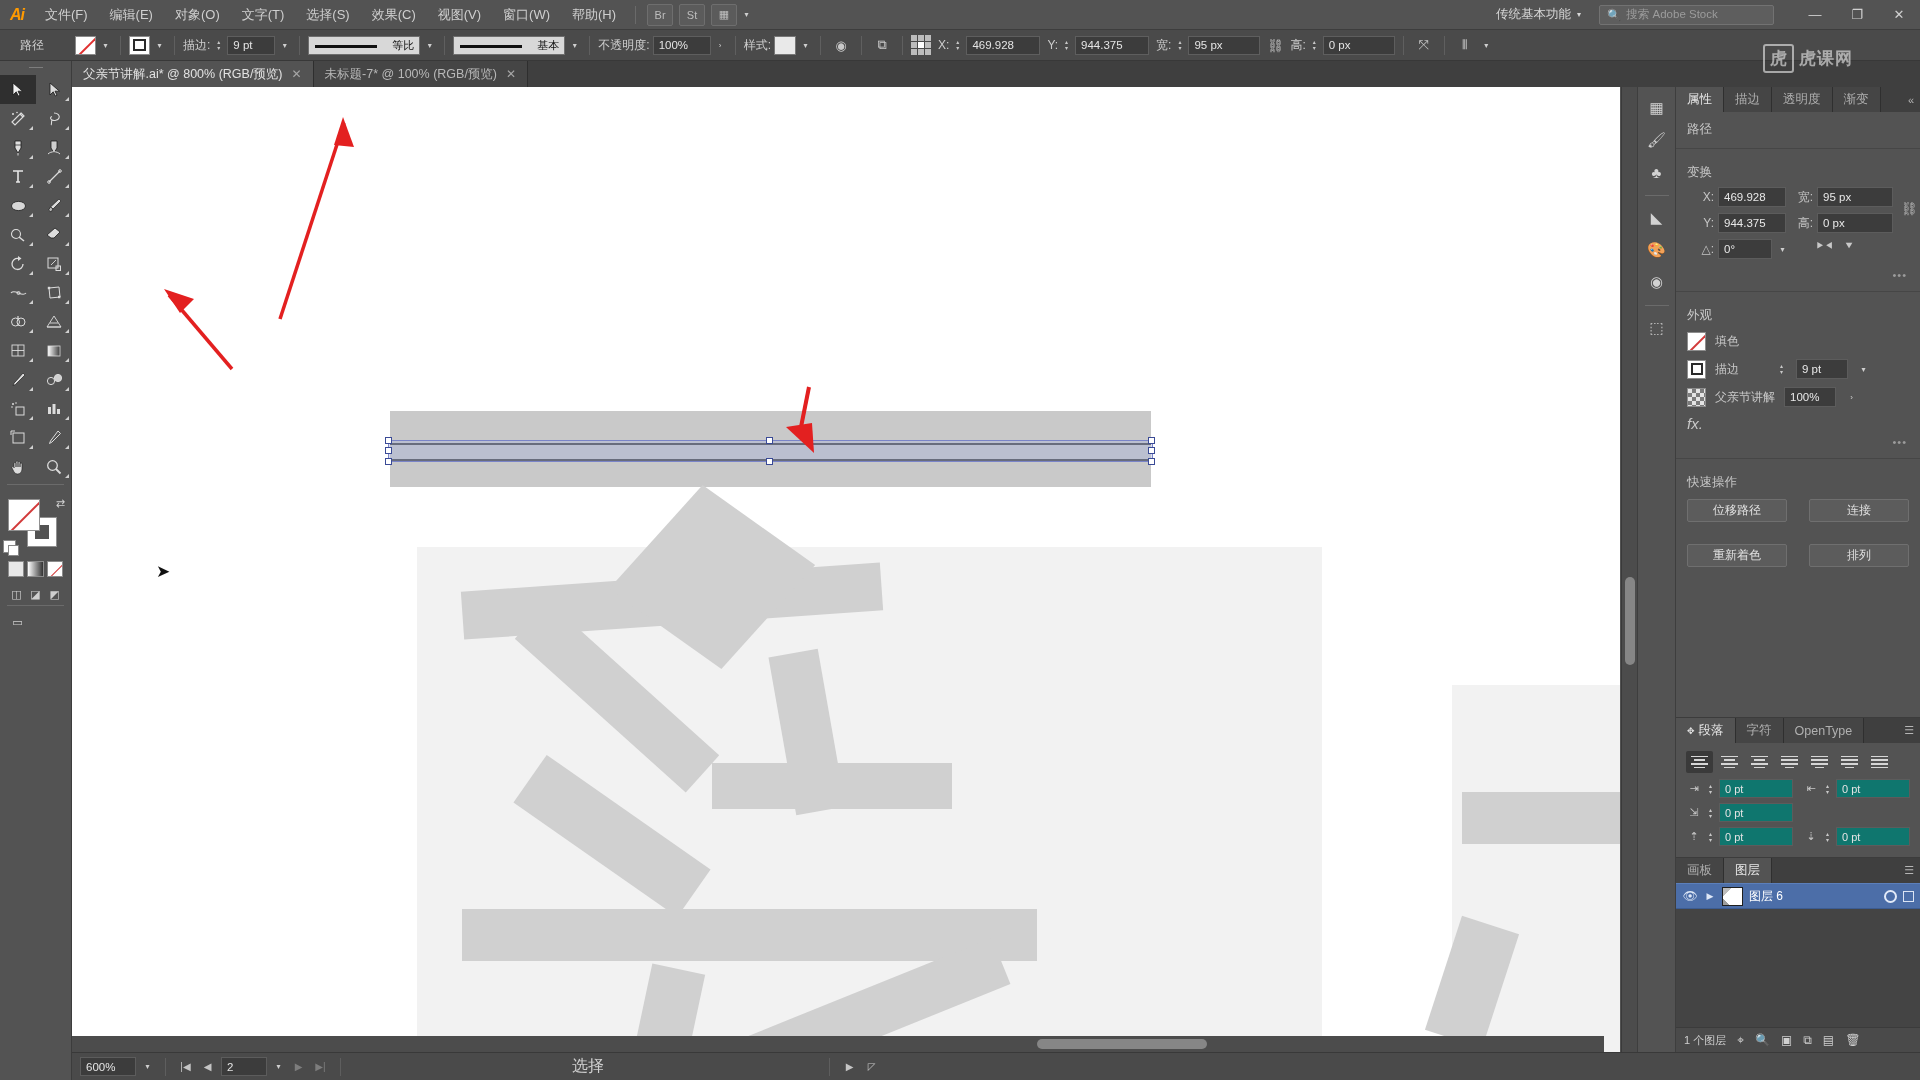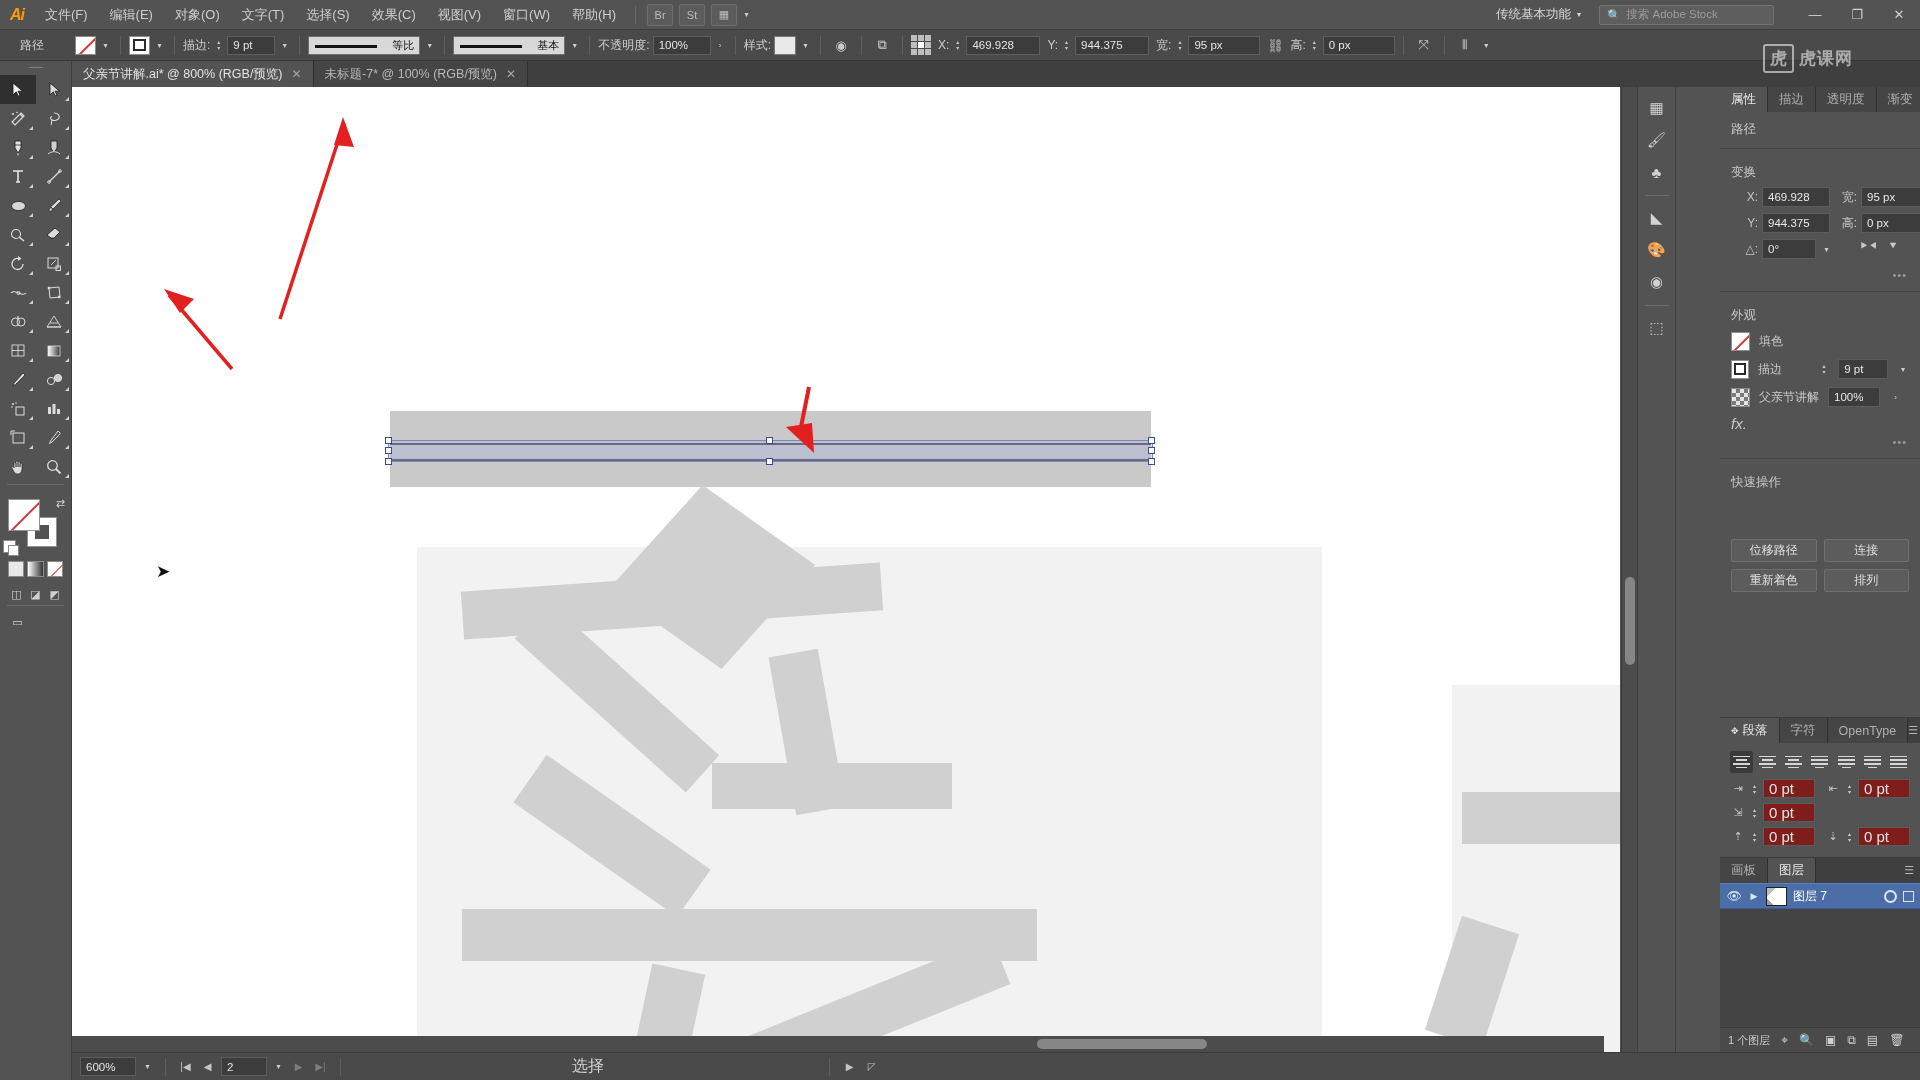--- a/index.html
+++ b/index.html
@@ -262,21 +262,21 @@
   }
   .dk-ico {
     width: 30px; height: 30px; display: flex; align-items: center; justify-content: center;
     color: #d2d2d2; font-size: 15px; margin-bottom: 2px;
   }
   .dk-div { width: 24px; height: 1px; background: #6b6b6b; margin: 6px 0 7px 0; }
 
   .rightpanel {
     position: absolute; top: 87px; right: 0; width: 245px; height: 965px;
     background: #535353; border-left: 1px solid #3e3e3e;
-    display: flex; flex-direction: column; padding-left: 44px;
+    display: flex; flex-direction: column;
   }
   .panel-tabs {
     display: flex; align-items: flex-end; height: 25px; background: #3f3f3f;
   }
   .ptab {
     height: 25px; padding: 0 11px; display: flex; align-items: center;
     font-size: 12.5px; color: #b0b0b0; background: #454545; border-right: 1px solid #2f2f2f;
     white-space: nowrap;
   }
   .ptab.active { background: #535353; color: #e6e6e6; }
@@ -319,21 +319,21 @@
   }
   .ap-sw-stroke::after { content:""; width: 8px; height: 8px; border: 2px solid #2b2b2b; }
   .ap-sw-op {
     width: 19px; height: 19px; border: 1px solid #8d8d8d;
     background:
       linear-gradient(45deg,#7b7b7b 25%,transparent 25%,transparent 75%,#7b7b7b 75%) 0 0/8px 8px,
       linear-gradient(45deg,#7b7b7b 25%,transparent 25%,transparent 75%,#7b7b7b 75%) 4px 4px/8px 8px,
       #e4e4e4;
   }
   .ap-lbl { font-size: 12px; color: #c8c8c8; min-width: 52px; }
-  .qa-grid { display: grid; grid-template-columns: 1fr 1fr; gap: 7px; padding: 4px 11px 10px 11px; margin-top: 40px; }
+  .qa-grid { display: grid; grid-template-columns: 1fr 1fr; gap: 22px; padding: 4px 11px 10px 11px; }
   .qa-btn {
     height: 23px; background: #5c5c5c; border: 1px solid #6f6f6f; border-radius: 2px;
     display: flex; align-items: center; justify-content: center;
     font-size: 12px; color: #e0e0e0;
   }
   .dots-row { display:flex; justify-content:flex-end; padding: 0 13px 4px 0; color:#9b9b9b; font-size:11px; letter-spacing:1px; }
   .panel-spacer { flex: 1; }
 
   
   .para-panel { border-top: 1px solid #3c3c3c; }
@@ -342,22 +342,22 @@
     width: 27px; height: 22px; display: flex; flex-direction: column; justify-content: center;
     align-items: center; gap: 2px; border-radius: 2px;
   }
   .al-btn.active { background: #3a3a3a; }
   .al-btn i { display: block; height: 1.6px; background: #d6d6d6; }
   .para-fields { padding: 0 10px 6px 10px; }
   .pf-row { display: flex; gap: 10px; margin-bottom: 5px; }
   .pf-item { display: flex; align-items: center; gap: 3px; flex: 1; }
   .pf-ico { width: 16px; color: #c9c9c9; font-size: 11px; text-align:center; }
   .pf-fld {
-    background: #7f1d1d; border: 1px solid #5c5c5c; height: 19px; flex: 1;
-    display: flex; align-items: center; padding: 0 5px; font-size: 15px; color: #e4e4e4;
+    background: #0f766e; border: 1px solid #5c5c5c; height: 19px; flex: 1;
+    display: flex; align-items: center; padding: 0 5px; font-size: 11px; color: #e4e4e4;
   }
 
   
   .layers-panel { border-top: 1px solid #3c3c3c; height: 195px; display:flex; flex-direction:column; }
   .layer-row {
     height: 26px; display: flex; align-items: center; gap: 6px; padding: 0 6px;
     background: #4c6ea8; border-top: 1px solid #5b7fbb; border-bottom: 1px solid #3c5c92;
   }
   .eye { color: #dfe8f7; font-size: 12px; width: 16px; text-align:center; }
   .lyr-chev { color: #dfe8f7; font-size: 9px; width: 12px; text-align:center; }
@@ -1009,21 +1009,21 @@
         <div class="ptab">画板</div>
         <div class="ptab active">图层</div>
         <div class="ptab-sp">
           <span>☰</span>
         </div>
       </div>
       <div class="layer-row">
         <span class="eye">👁</span>
         <span class="lyr-chev">▶</span>
         <span class="lyr-thumb"></span>
-        <span class="lyr-name">图层 7</span>
+        <span class="lyr-name">图层 6</span>
         <span class="lyr-target"></span>
         <span class="lyr-sel"></span>
       </div>
       <div class="layers-body"></div>
       <div class="layers-foot">
         <span>1 个图层</span>
         <span class="lf-ico">⌖</span>
         <span class="lf-ico">🔍</span>
         <span class="lf-ico">▣</span>
         <span class="lf-ico">⧉</span>

